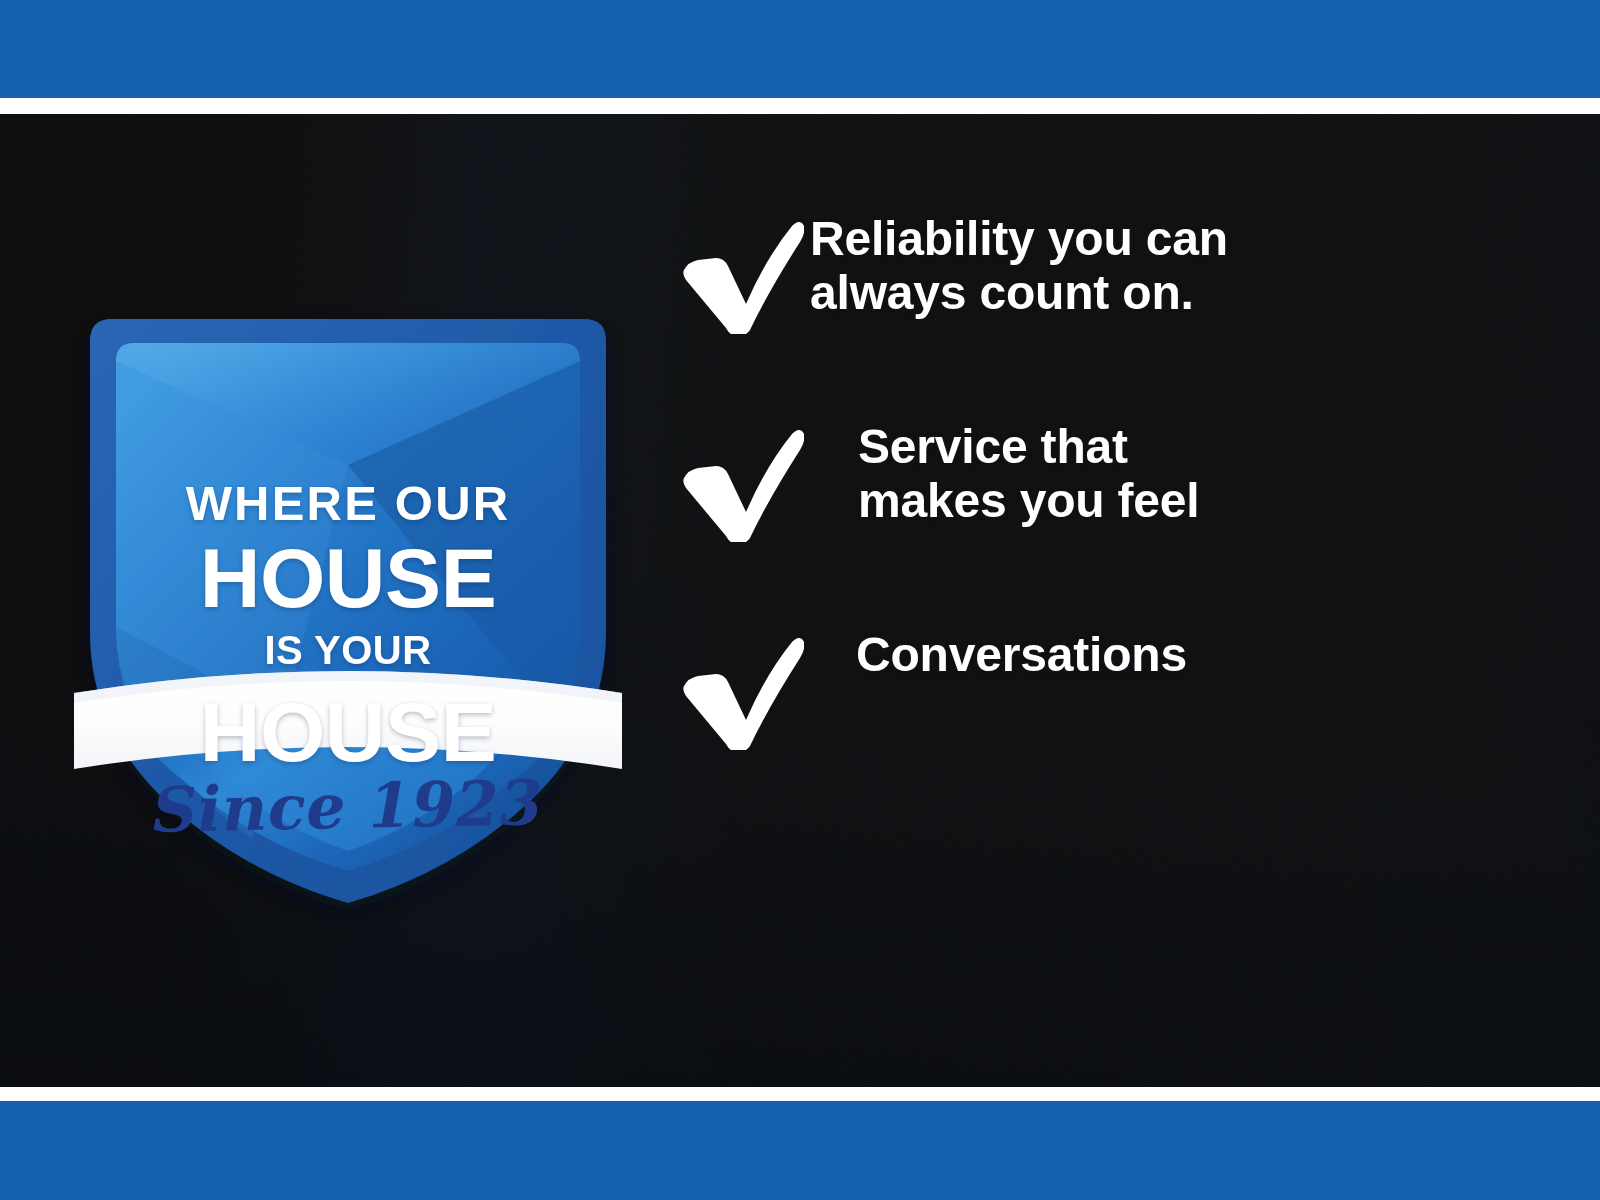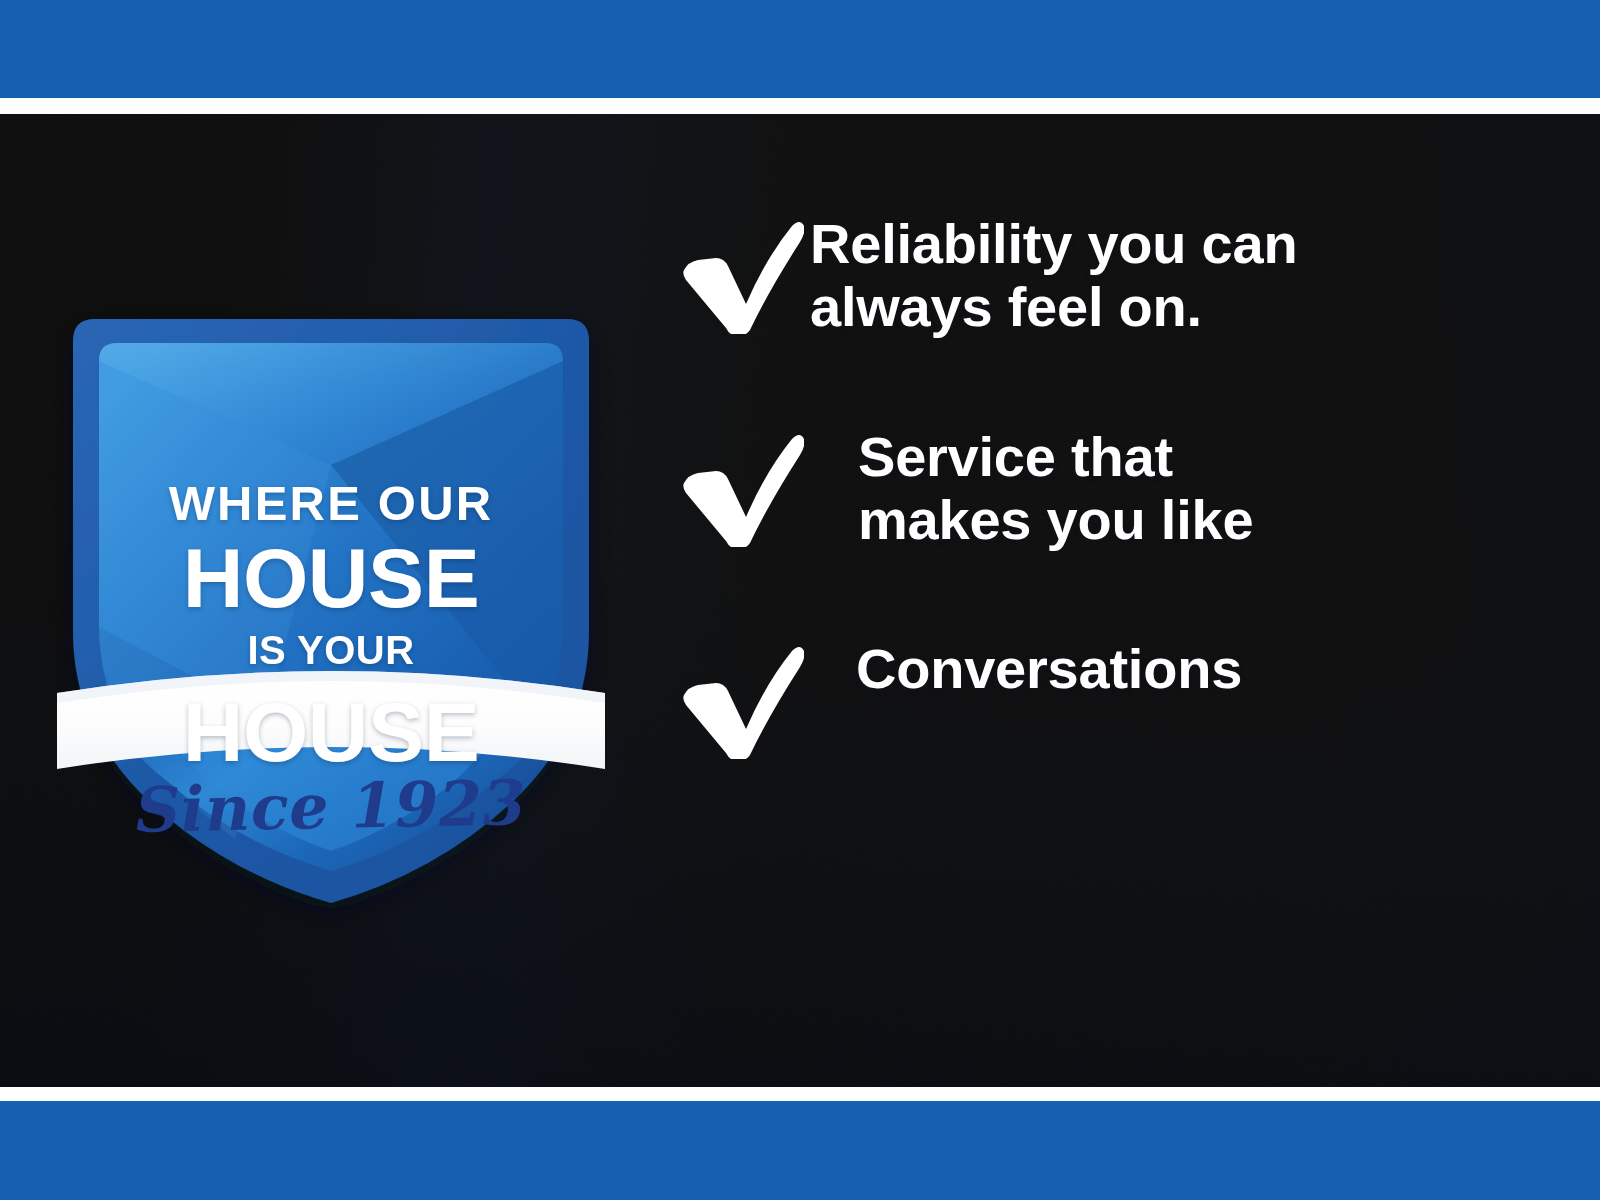--- a/index.html
+++ b/index.html
@@ -113,21 +113,21 @@
     position: absolute;
     inset: 0;
     opacity: 0.42;
     mix-blend-mode: overlay;
     pointer-events: none;
   }
 
   
   .badge {
     position: absolute;
-    left: 55px;
+    left: 72px;
     top: 165px;
     width: 552px;
     height: 640px;
   }
   .badge svg { display: block; width: 100%; height: 100%; overflow: visible; }
 
   .badge-text-wrap {
     position: absolute;
     left: 0;
     top: 0;
@@ -192,21 +192,21 @@
     height: 116px;
     margin-top: 8px;
   }
   .check-icon svg { display: block; width: 100%; height: 100%; }
 
   .bullet-text {
     flex: 1 1 auto;
     color: #ffffff;
     font-family: "Liberation Sans", sans-serif;
     font-weight: 700;
-    font-size: 56px;
+    font-size: 48px;
     line-height: 1.13;
     letter-spacing: -0.004em;
     padding-top: 2px;
     text-shadow: 0 2px 6px rgba(5,20,42,0.30);
   }
   .bullet-text .ln { display: block; }
 
   
   .row-1 .bullet-text { padding-left: 6px; }
   .row-2 { margin-top: 6px; gap: 40px; }
@@ -348,21 +348,21 @@
                      Q 134 14 128 24
                      Q 96 74 78 112
                      Q 74 118 66 118
                      Q 58 118 54 110
                      L 14 62
                      Q 10 56 12 52 Z" fill="#ffffff"></path>
           </svg>
         </span>
         <span class="bullet-text">
           <span class="ln">Reliability you can</span>
-          <span class="ln">always feel on.</span>
+          <span class="ln">always count on.</span>
         </span>
       </div>
 
       <div class="bullet-row row-2">
         <span class="check-icon">
           <svg viewBox="0 0 132 116" preserveAspectRatio="xMidYMid meet">
             <path d="M 12 52
                      Q 16 44 26 42
                      L 44 40
                      Q 52 40 56 48
@@ -372,21 +372,21 @@
                      Q 134 14 128 24
                      Q 96 74 78 112
                      Q 74 118 66 118
                      Q 58 118 54 110
                      L 14 62
                      Q 10 56 12 52 Z" fill="#ffffff"></path>
           </svg>
         </span>
         <span class="bullet-text">
           <span class="ln">Service that</span>
-          <span class="ln">makes you like</span>
+          <span class="ln">makes you feel</span>
         </span>
       </div>
 
       <div class="bullet-row row-3">
         <span class="check-icon">
           <svg viewBox="0 0 132 116" preserveAspectRatio="xMidYMid meet">
             <path d="M 12 52
                      Q 16 44 26 42
                      L 44 40
                      Q 52 40 56 48

